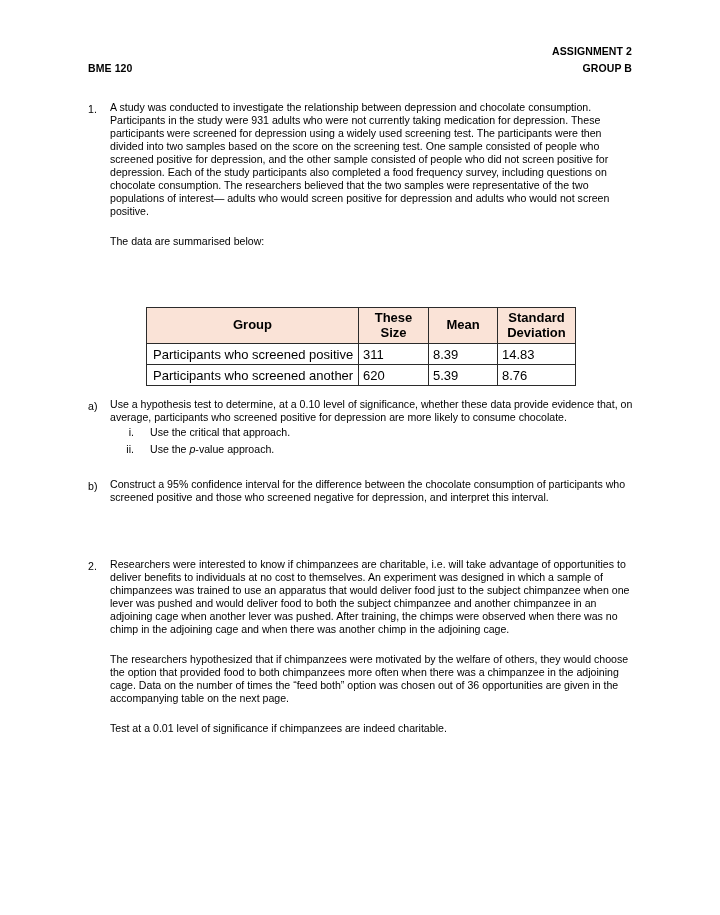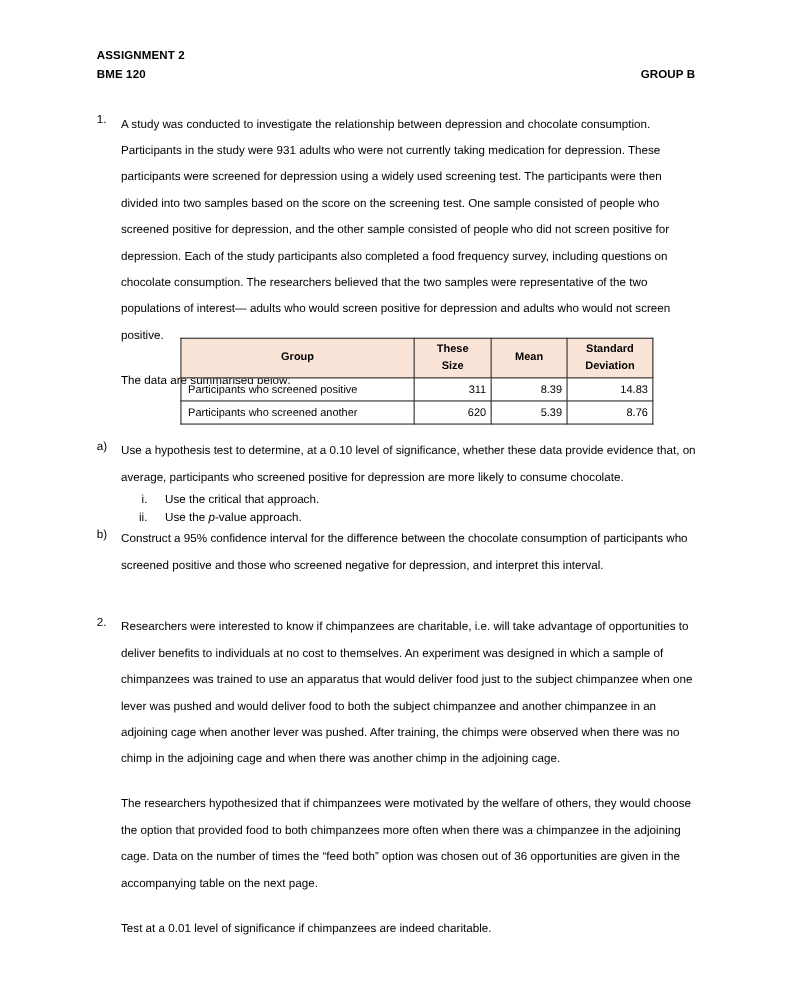--- a/index.html
+++ b/index.html
@@ -32,21 +32,21 @@
     display: flex;
     justify-content: space-between;
     align-items: baseline;
     font-size: 10.5px;
     font-weight: bold;
     letter-spacing: 0.1px;
   }
   .doc-header .hdr-center {
     position: absolute;
     left: 0; right: 0;
-    text-align: left;
+    text-align: right;
   }
   .doc-header .hdr-right { margin-left: auto; margin-top: 17px; }
 
   
   .q-block {
     position: absolute;
     left: 88px;
     width: 546px;
   }
   .q-row {
@@ -55,21 +55,21 @@
   }
   .q-marker {
     width: 22px;
     flex: 0 0 22px;
     font-size: 10.6px;
     line-height: 16.6px;
   }
   .q-body {
     flex: 1 1 auto;
     font-size: 10.6px;
-    line-height: 24px;
+    line-height: 13px;
   }
   .q-body p { margin: 0; }
   .q-body p + p { margin-top: 17px; }
 
   
   .roman-list {
     margin-top: 0;
     padding-left: 30px;
   }
   .roman-row {
@@ -87,23 +87,22 @@
   }
   .roman-text { flex: 1 1 auto; }
 
   
   .data-table {
     position: absolute;
     left: 146px;
     top: 307px;
     width: 429px;
     border-collapse: collapse;
-    font-size: 10px;
+    font-size: 13px;
     table-layout: fixed;
-    margin-left: 18px;
   }
   .data-table th,
   .data-table td {
     border: 1px solid #2b2b2b;
     padding: 1px 4px;
     vertical-align: middle;
   }
   .data-table thead th {
     background: #fae3d7;
     font-weight: bold;
@@ -113,21 +112,21 @@
   }
   .data-table tbody td {
     height: 18px;
     line-height: 15px;
   }
   .data-table tbody td.group-cell {
     text-align: left;
     padding-left: 6px;
   }
   .data-table tbody td.num-cell {
-    text-align: right;
+    text-align: left;
   }
   .col-group { width: 212px; }
   .col-n     { width: 70px; }
   .col-mean  { width: 69px; }
   .col-sd    { width: 78px; }
 
   em.ital { font-style: italic; }
 </style>
 </head>
 <body>

